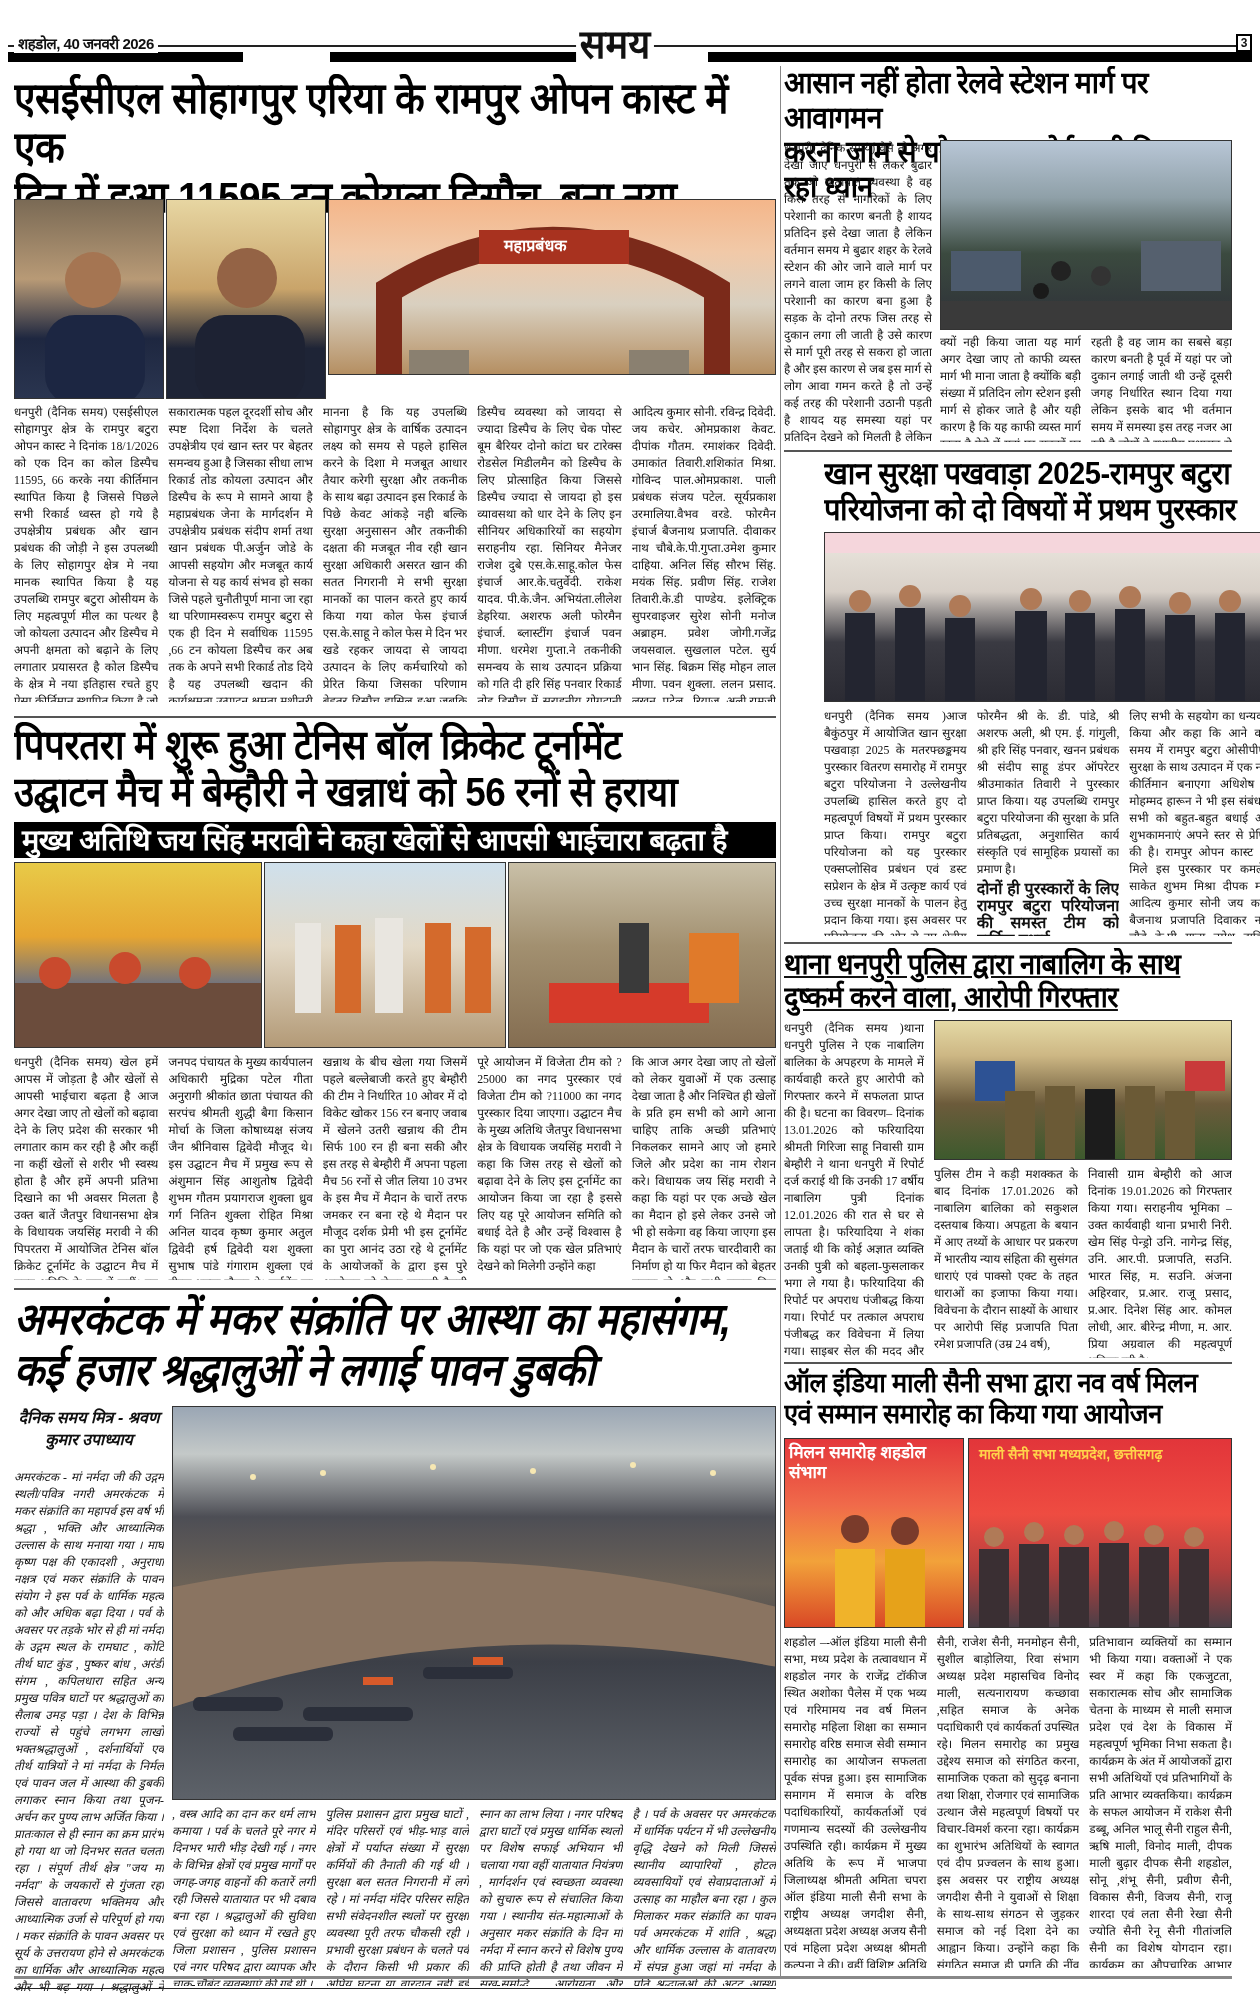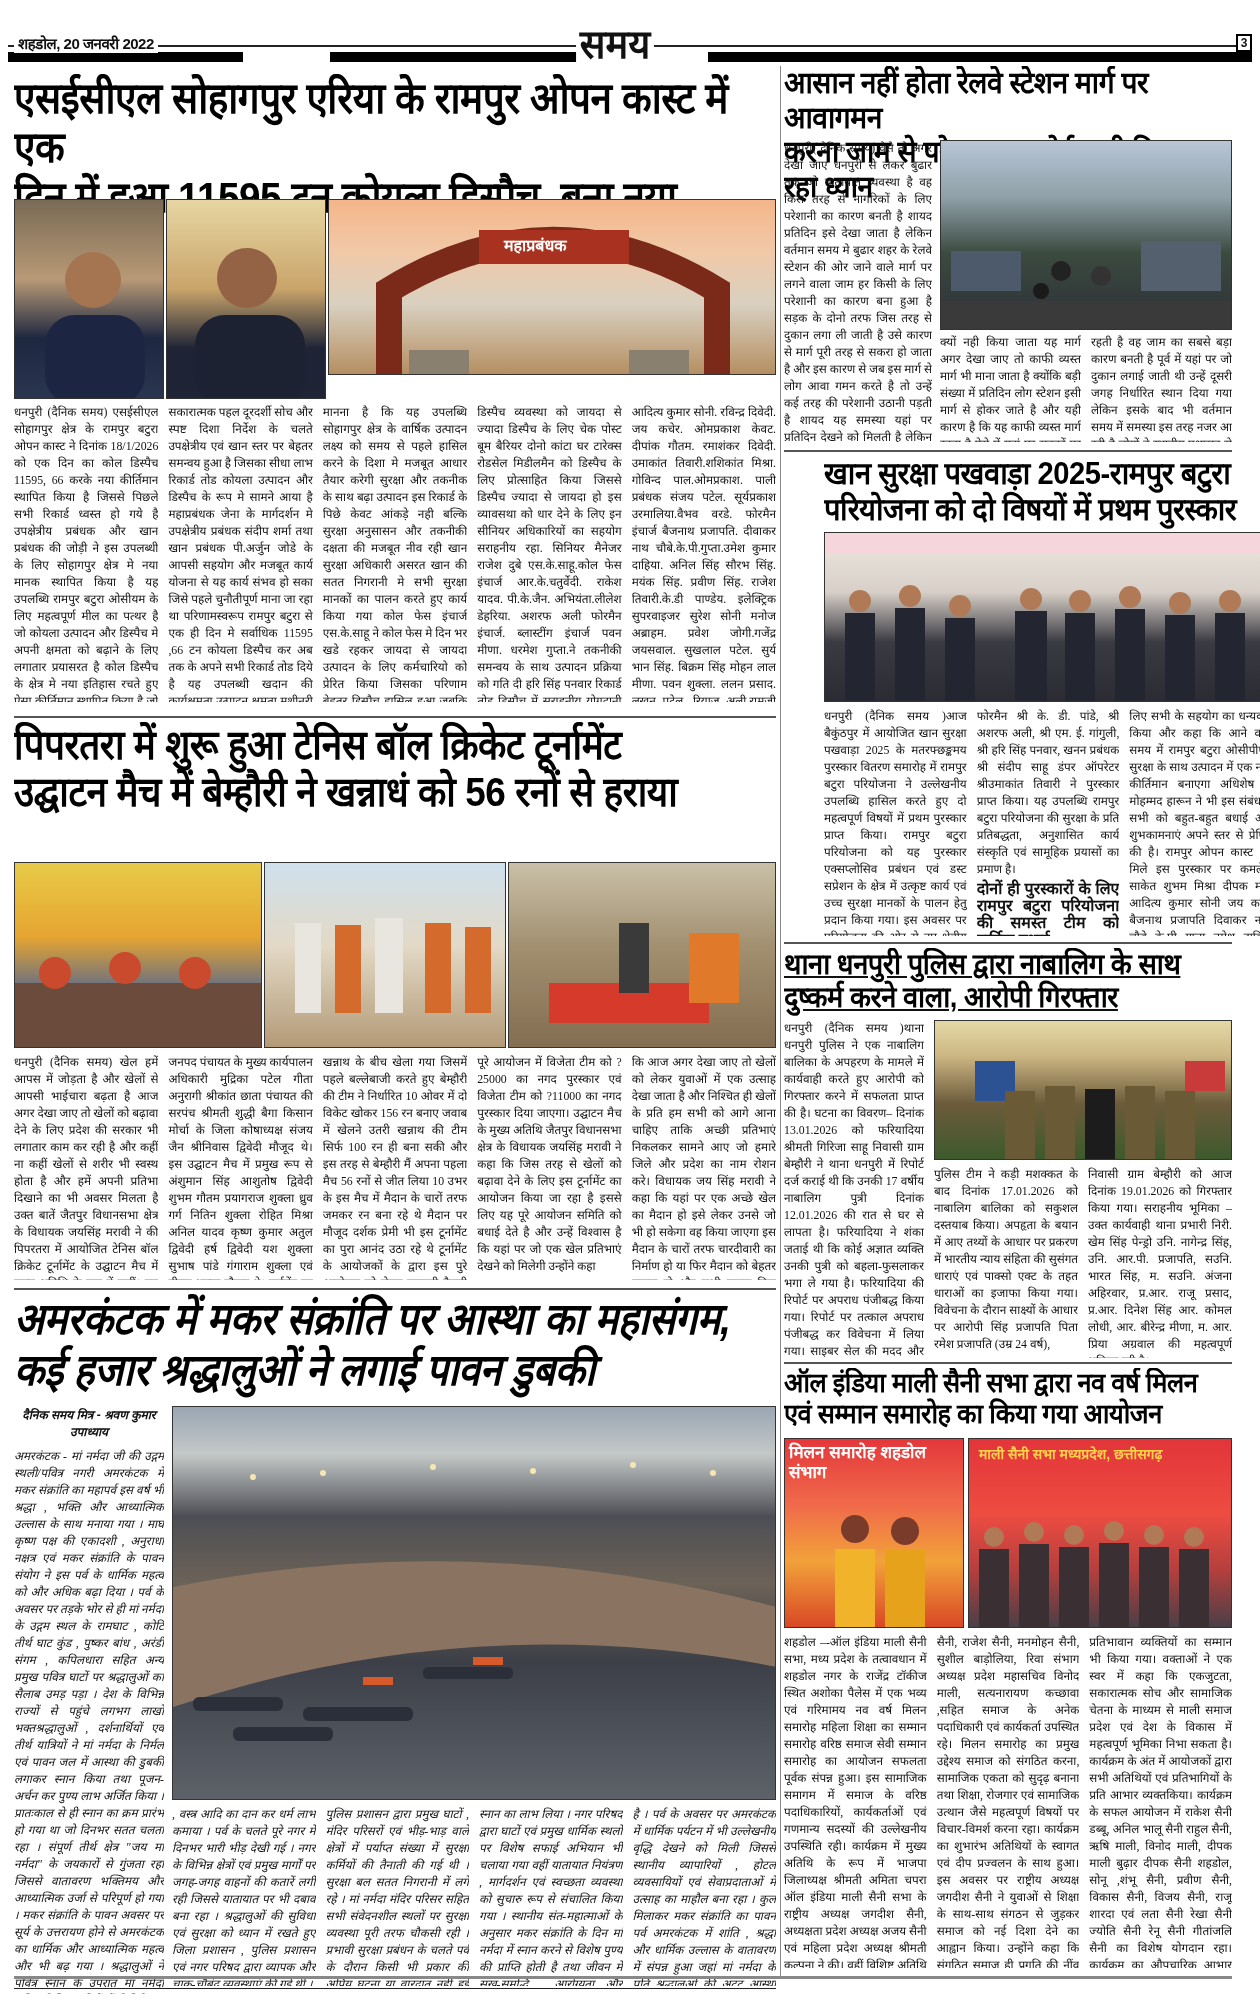--- a/index.html
+++ b/index.html
@@ -22,31 +22,31 @@
   .hl-side { font-size: 30px; transform: scaleX(0.94); transform-origin: left top; width: 106%; }
   .subbar { background: #000; color: #fff; font-family: "Liberation Sans", sans-serif; font-weight: bold; font-size: 29px; line-height: 36px; padding: 0 8px; white-space: nowrap; overflow: hidden; letter-spacing: -0.5px; }
 
   .cols { display: flex; gap: 10px; }
   .col { flex: 1; font-size: 11.8px; line-height: 17px; text-align: justify; overflow: hidden; }
   .rule { position: absolute; height: 2px; background: #555; }
   .vrule { position: absolute; width: 1px; background: #888; }
 
   .photo { position: absolute; overflow: hidden; border: 1px solid #333; }
   .bold { font-weight: bold; font-family: "Liberation Sans", sans-serif; font-size: 16px; }
-  .credit { font-family: "Liberation Sans", sans-serif; font-size: 12px; font-weight: bold; text-align: center; margin-bottom: 8px; }
+  .credit { font-family: "Liberation Sans", sans-serif; font-size: 16px; font-weight: bold; text-align: center; margin-bottom: 19px; }
 </style>
 </head>
 <body>
 
 <div class="masthead">
   <div class="mh-line"></div>
   <div class="mh-bar-left"></div>
   <div class="mh-bar-right2"></div>
   <div class="mh-bar-right"></div>
-  <span class="mh-date">शहडोल, 20 जनवरी 2022</span>
+  <span class="mh-date">शहडोल, 40 जनवरी 2026</span>
   <span class="mh-title">समय</span>
   <span class="mh-page">3</span>
 </div>
 
 <div class="story" style="left:14px; top:74px; width:762px; height:628px;">
   <div class="hl hl-big">
     <div>एसईसीएल सोहागपुर एरिया के रामपुर ओपन कास्ट में एक</div>
     <div>दिन में हुआ 11595 टन कोयला डिस्पैच ,बना नया कीर्तिमान</div>
   </div>
   <div class="photo" style="left:0; top:125px; width:150px; height:200px; background:linear-gradient(180deg,#7a6a55 0%,#b89a76 40%,#1e2740 70%,#2a3550 100%);">
@@ -146,20 +146,21 @@
   </div>
 </div>
 
 <div class="rule" style="left:784px; top:942px; width:448px;"></div>
 
 <div class="story" style="left:14px; top:722px; width:762px; height:560px;">
   <div class="hl hl-big" style="font-size:41px;">
     <div>पिपरतरा में शुरू हुआ टेनिस बॉल क्रिकेट टूर्नामेंट</div>
     <div>उद्घाटन मैच में बेम्हौरी ने खन्नाधं को 56 रनों से हराया</div>
   </div>
+  <div class="subbar" style="position:absolute; left:0; top:100px; width:762px;">मुख्य अतिथि जय सिंह मरावी ने कहा खेलों से आपसी भाईचारा बढ़ता है</div>
   <div class="photo" style="left:0; top:140px; width:248px; height:186px; background:linear-gradient(180deg,#e8ca48 0%,#e6a531 40%,#5f6b8a 70%,#7a5a45 100%);">
     <svg width="248" height="186">
         <rect x="0" y="120" width="248" height="66" fill="#6b4c3c"></rect>
         <g fill="#c94a2d">
           <circle cx="40" cy="110" r="16"></circle>
           <circle cx="110" cy="105" r="16"></circle>
           <circle cx="180" cy="110" r="16"></circle>
         </g>
       </svg>
   </div>

